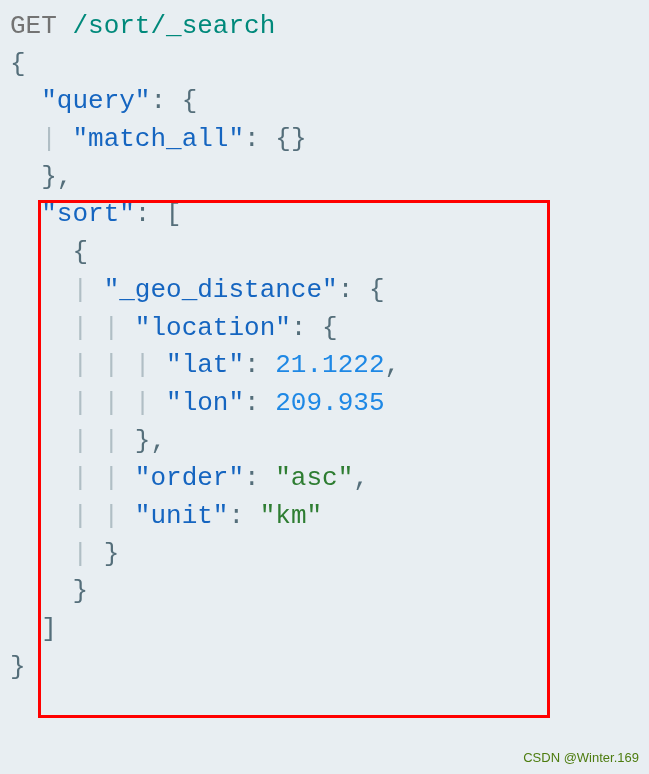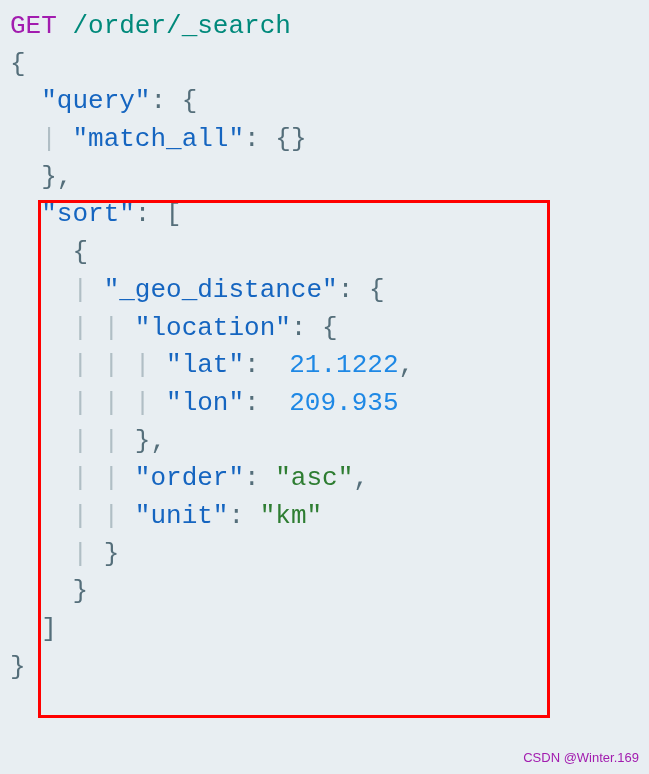--- a/index.html
+++ b/index.html
@@ -12,53 +12,53 @@
       height: 774px;
       position: relative;
       line-height: 1.45;
     }
     .code-container {
       position: relative;
     }
     .line {
       white-space: pre;
     }
-    .method { color: #a21caf; }
+    .method { color: #737373; }
     .path { color: #00897b; }
     .brace { color: #546e7a; }
     .bracket { color: #546e7a; }
     .key { color: #1565c0; }
     .colon { color: #546e7a; }
     .comma { color: #546e7a; }
-    .number { color: #1e88e5; margin-left: 14px; }
+    .number { color: #1e88e5; }
     .string { color: #2e7d32; }
     .guide { color: #b0bec5; }
     .highlight-box {
       position: absolute;
       border: 3px solid #ff0000;
       top: 200px;
       left: 38px;
       width: 512px;
       height: 518px;
       pointer-events: none;
     }
     .watermark {
       position: absolute;
       bottom: 6px;
       right: 10px;
       font-size: 13px;
-      color: #a21caf;
+      color: #4d7c0f;
       font-family: Arial, sans-serif;
     }
   </style>
 </head>
 <body>
 
 <div class="code-container">
-<div class="line"><span class="method">GET</span> <span class="path">/order/_search</span></div>
+<div class="line"><span class="method">GET</span> <span class="path">/sort/_search</span></div>
 <div class="line"><span class="brace">{</span></div>
 <div class="line"><span class="guide">  </span><span class="key">"query"</span><span class="colon">:</span> <span class="brace">{</span></div>
 <div class="line"><span class="guide">  | </span><span class="key">"match_all"</span><span class="colon">:</span> <span class="brace">{}</span></div>
 <div class="line"><span class="guide">  </span><span class="brace">}</span><span class="comma">,</span></div>
 <div class="line"><span class="guide">  </span><span class="key">"sort"</span><span class="colon">:</span> <span class="bracket">[</span></div>
 <div class="line"><span class="guide">    </span><span class="brace">{</span></div>
 <div class="line"><span class="guide">    | </span><span class="key">"_geo_distance"</span><span class="colon">:</span> <span class="brace">{</span></div>
 <div class="line"><span class="guide">    | | </span><span class="key">"location"</span><span class="colon">:</span> <span class="brace">{</span></div>
 <div class="line"><span class="guide">    | | | </span><span class="key">"lat"</span><span class="colon">:</span> <span class="number">21.1222</span><span class="comma">,</span></div>
 <div class="line"><span class="guide">    | | | </span><span class="key">"lon"</span><span class="colon">:</span> <span class="number">209.935</span></div>

